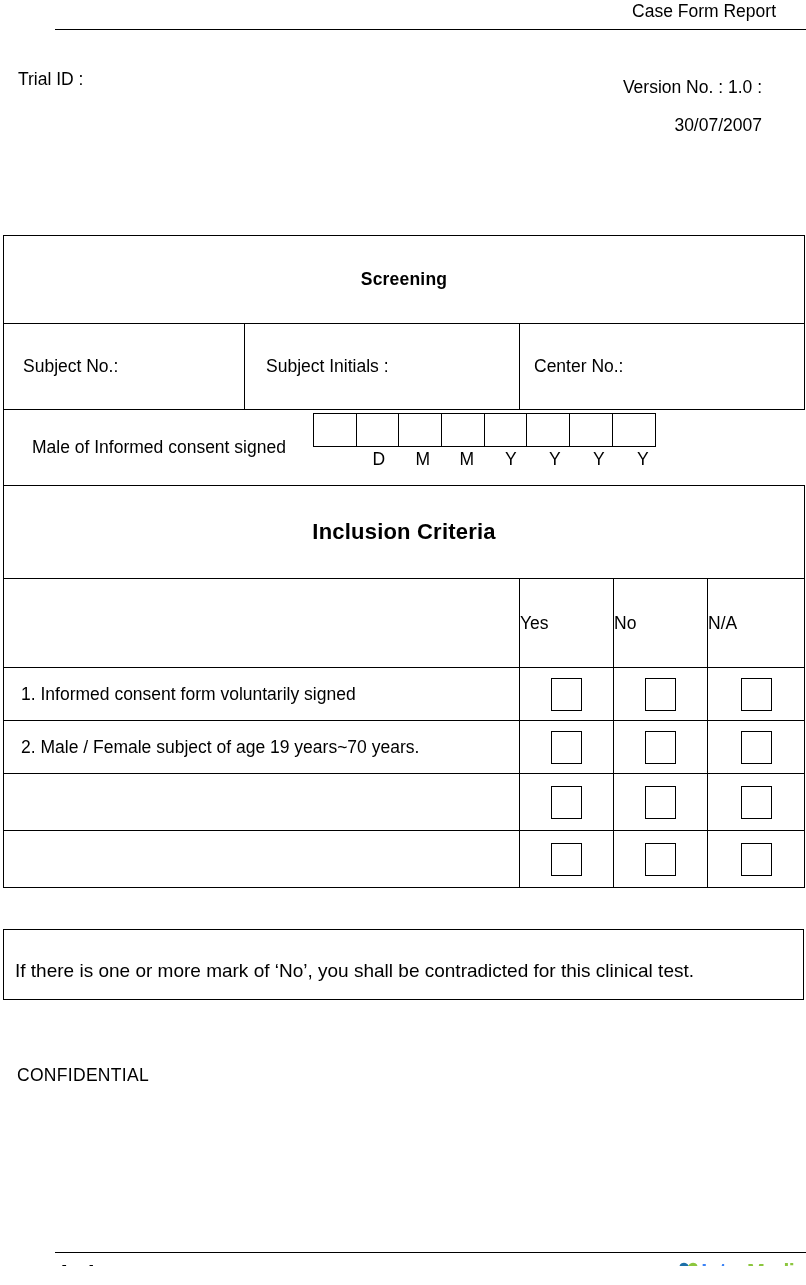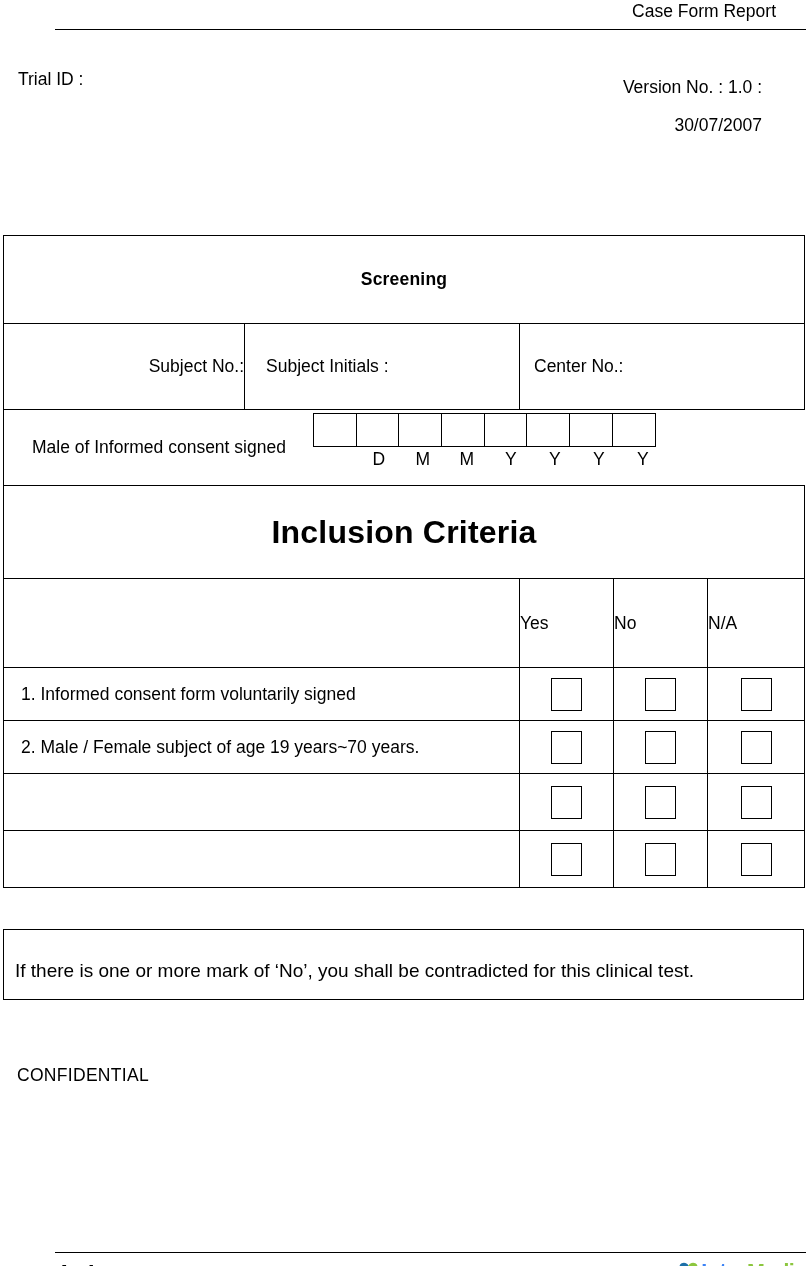--- a/index.html
+++ b/index.html
@@ -88,27 +88,26 @@
 
   .cell-banner {
     height: 87px;
     text-align: center;
     font-size: 37px;
     font-weight: bold;
     letter-spacing: 0.2px;
   }
   .cell-banner.inclusion {
     height: 92px;
-    font-size: 32px;
+    font-size: 22px;
   }
 
   .cell-subject {
     height: 85px;
     padding-left: 19px !important;
-    text-align: right;
   }
   .cell-subject-initials {
     height: 85px;
     padding-left: 21px !important;
   }
   .cell-center {
     height: 85px;
     padding-left: 14px !important;
   }
 

